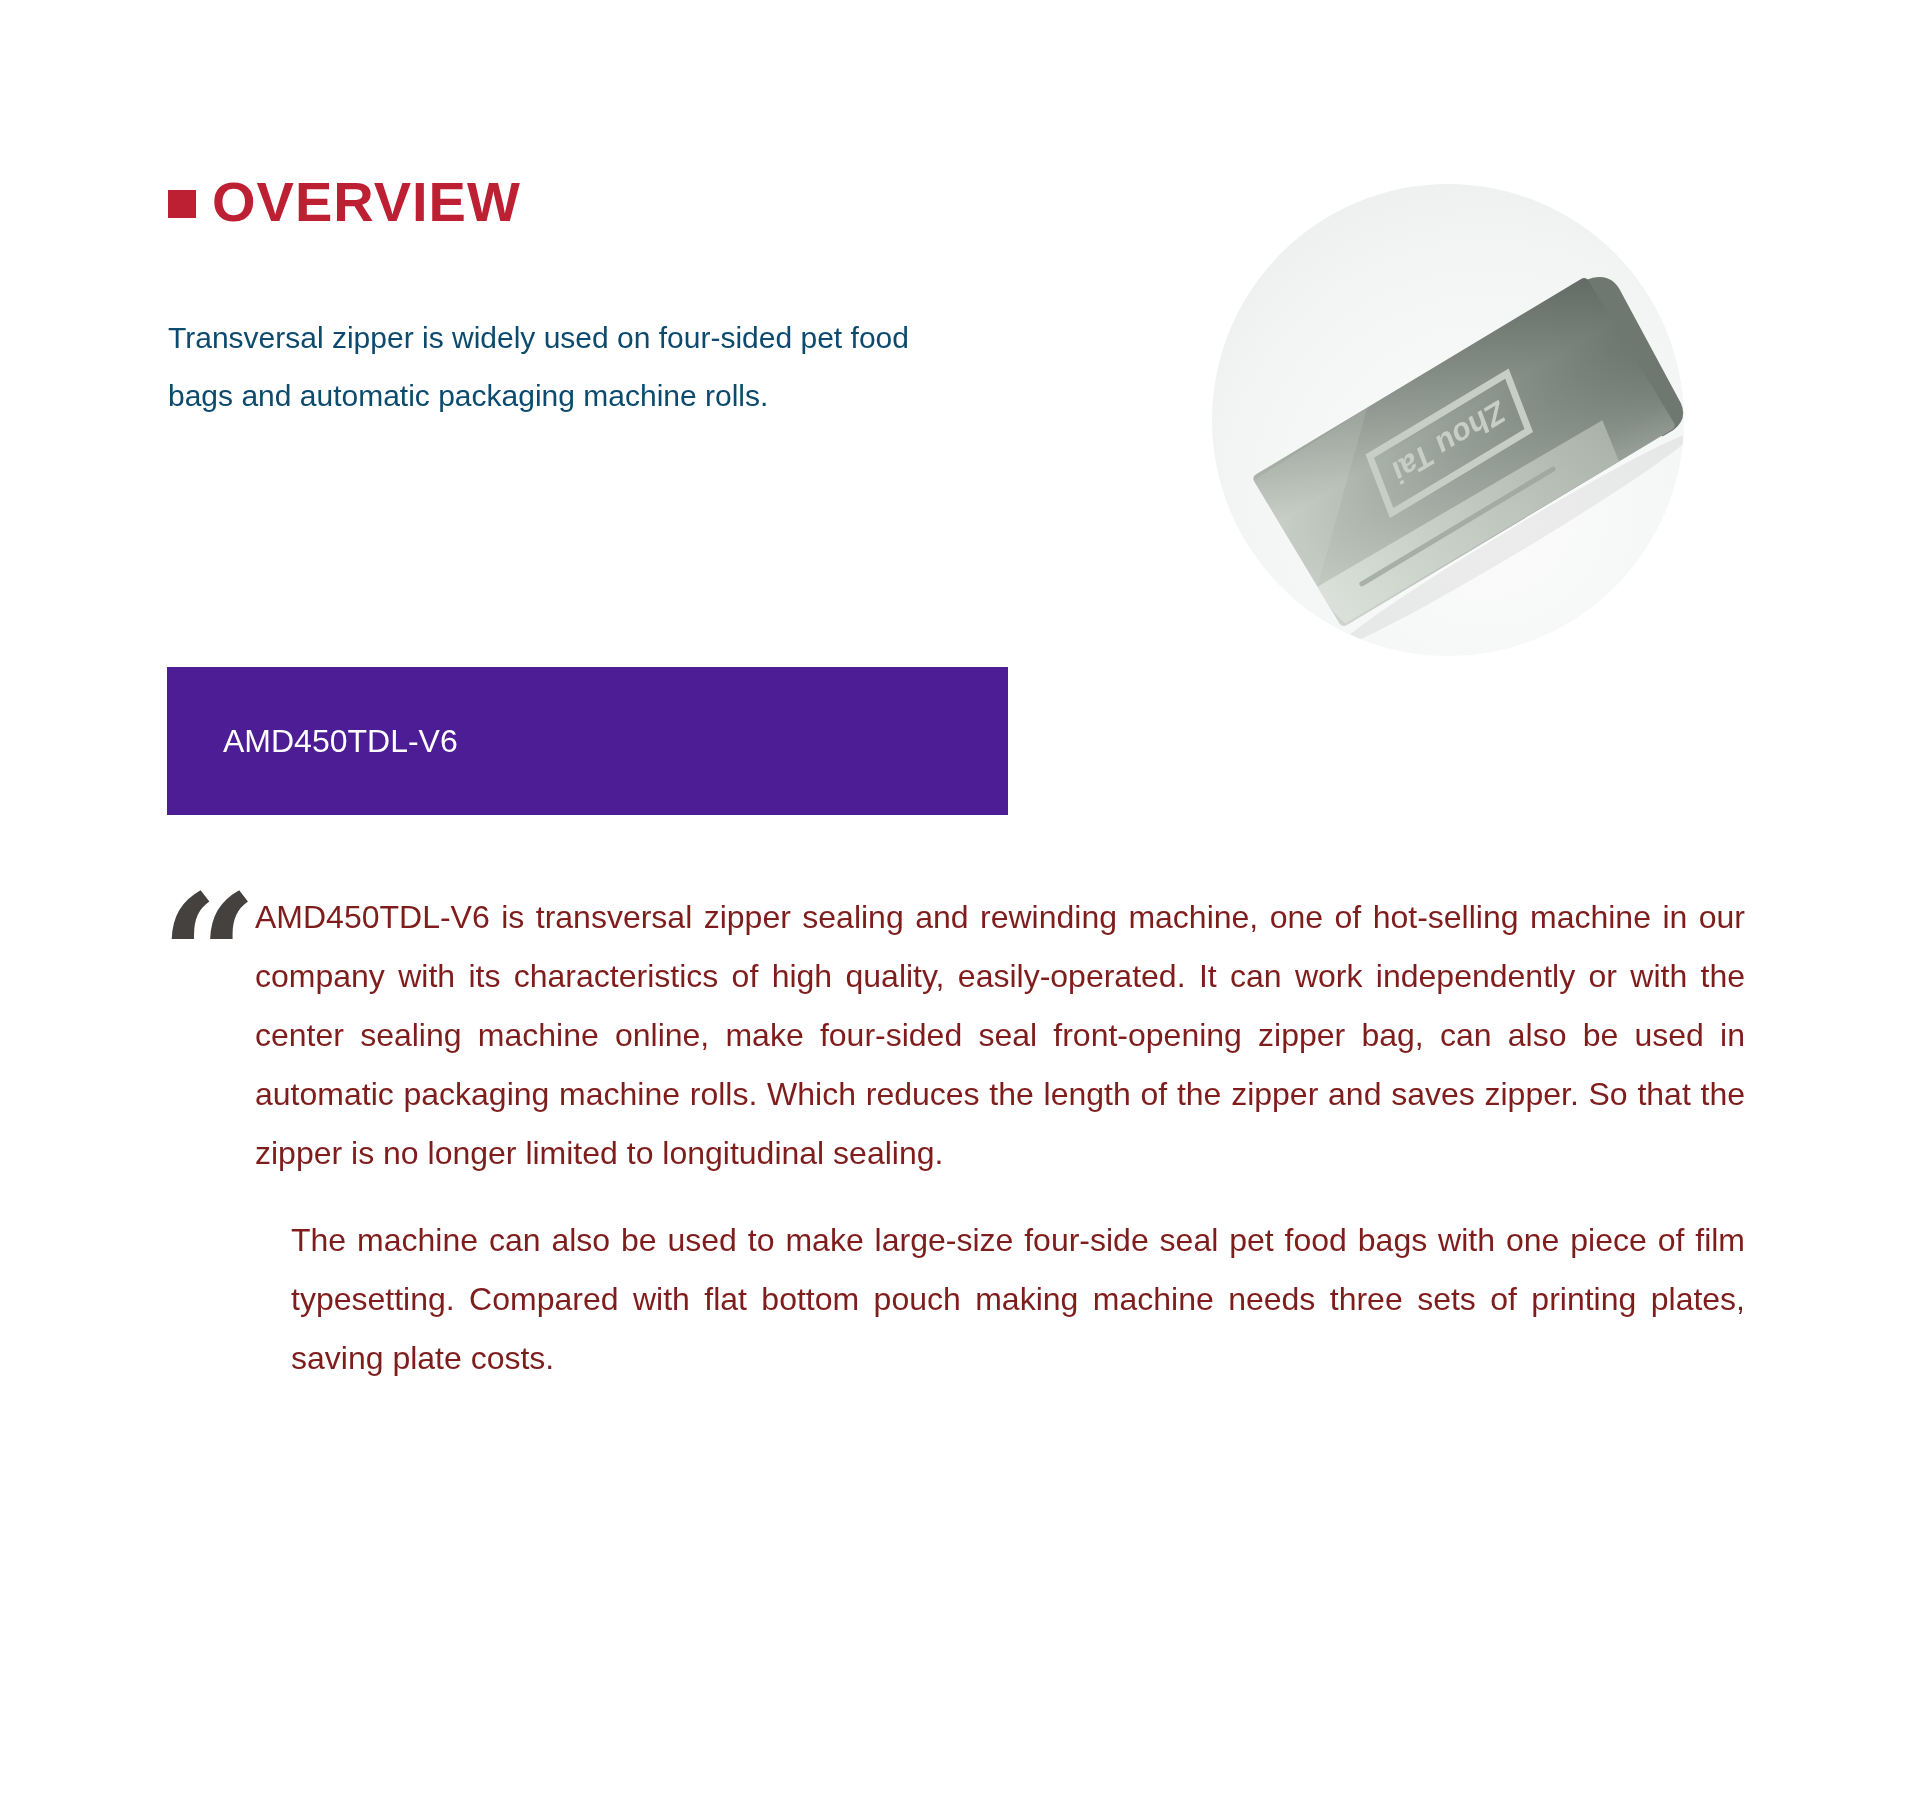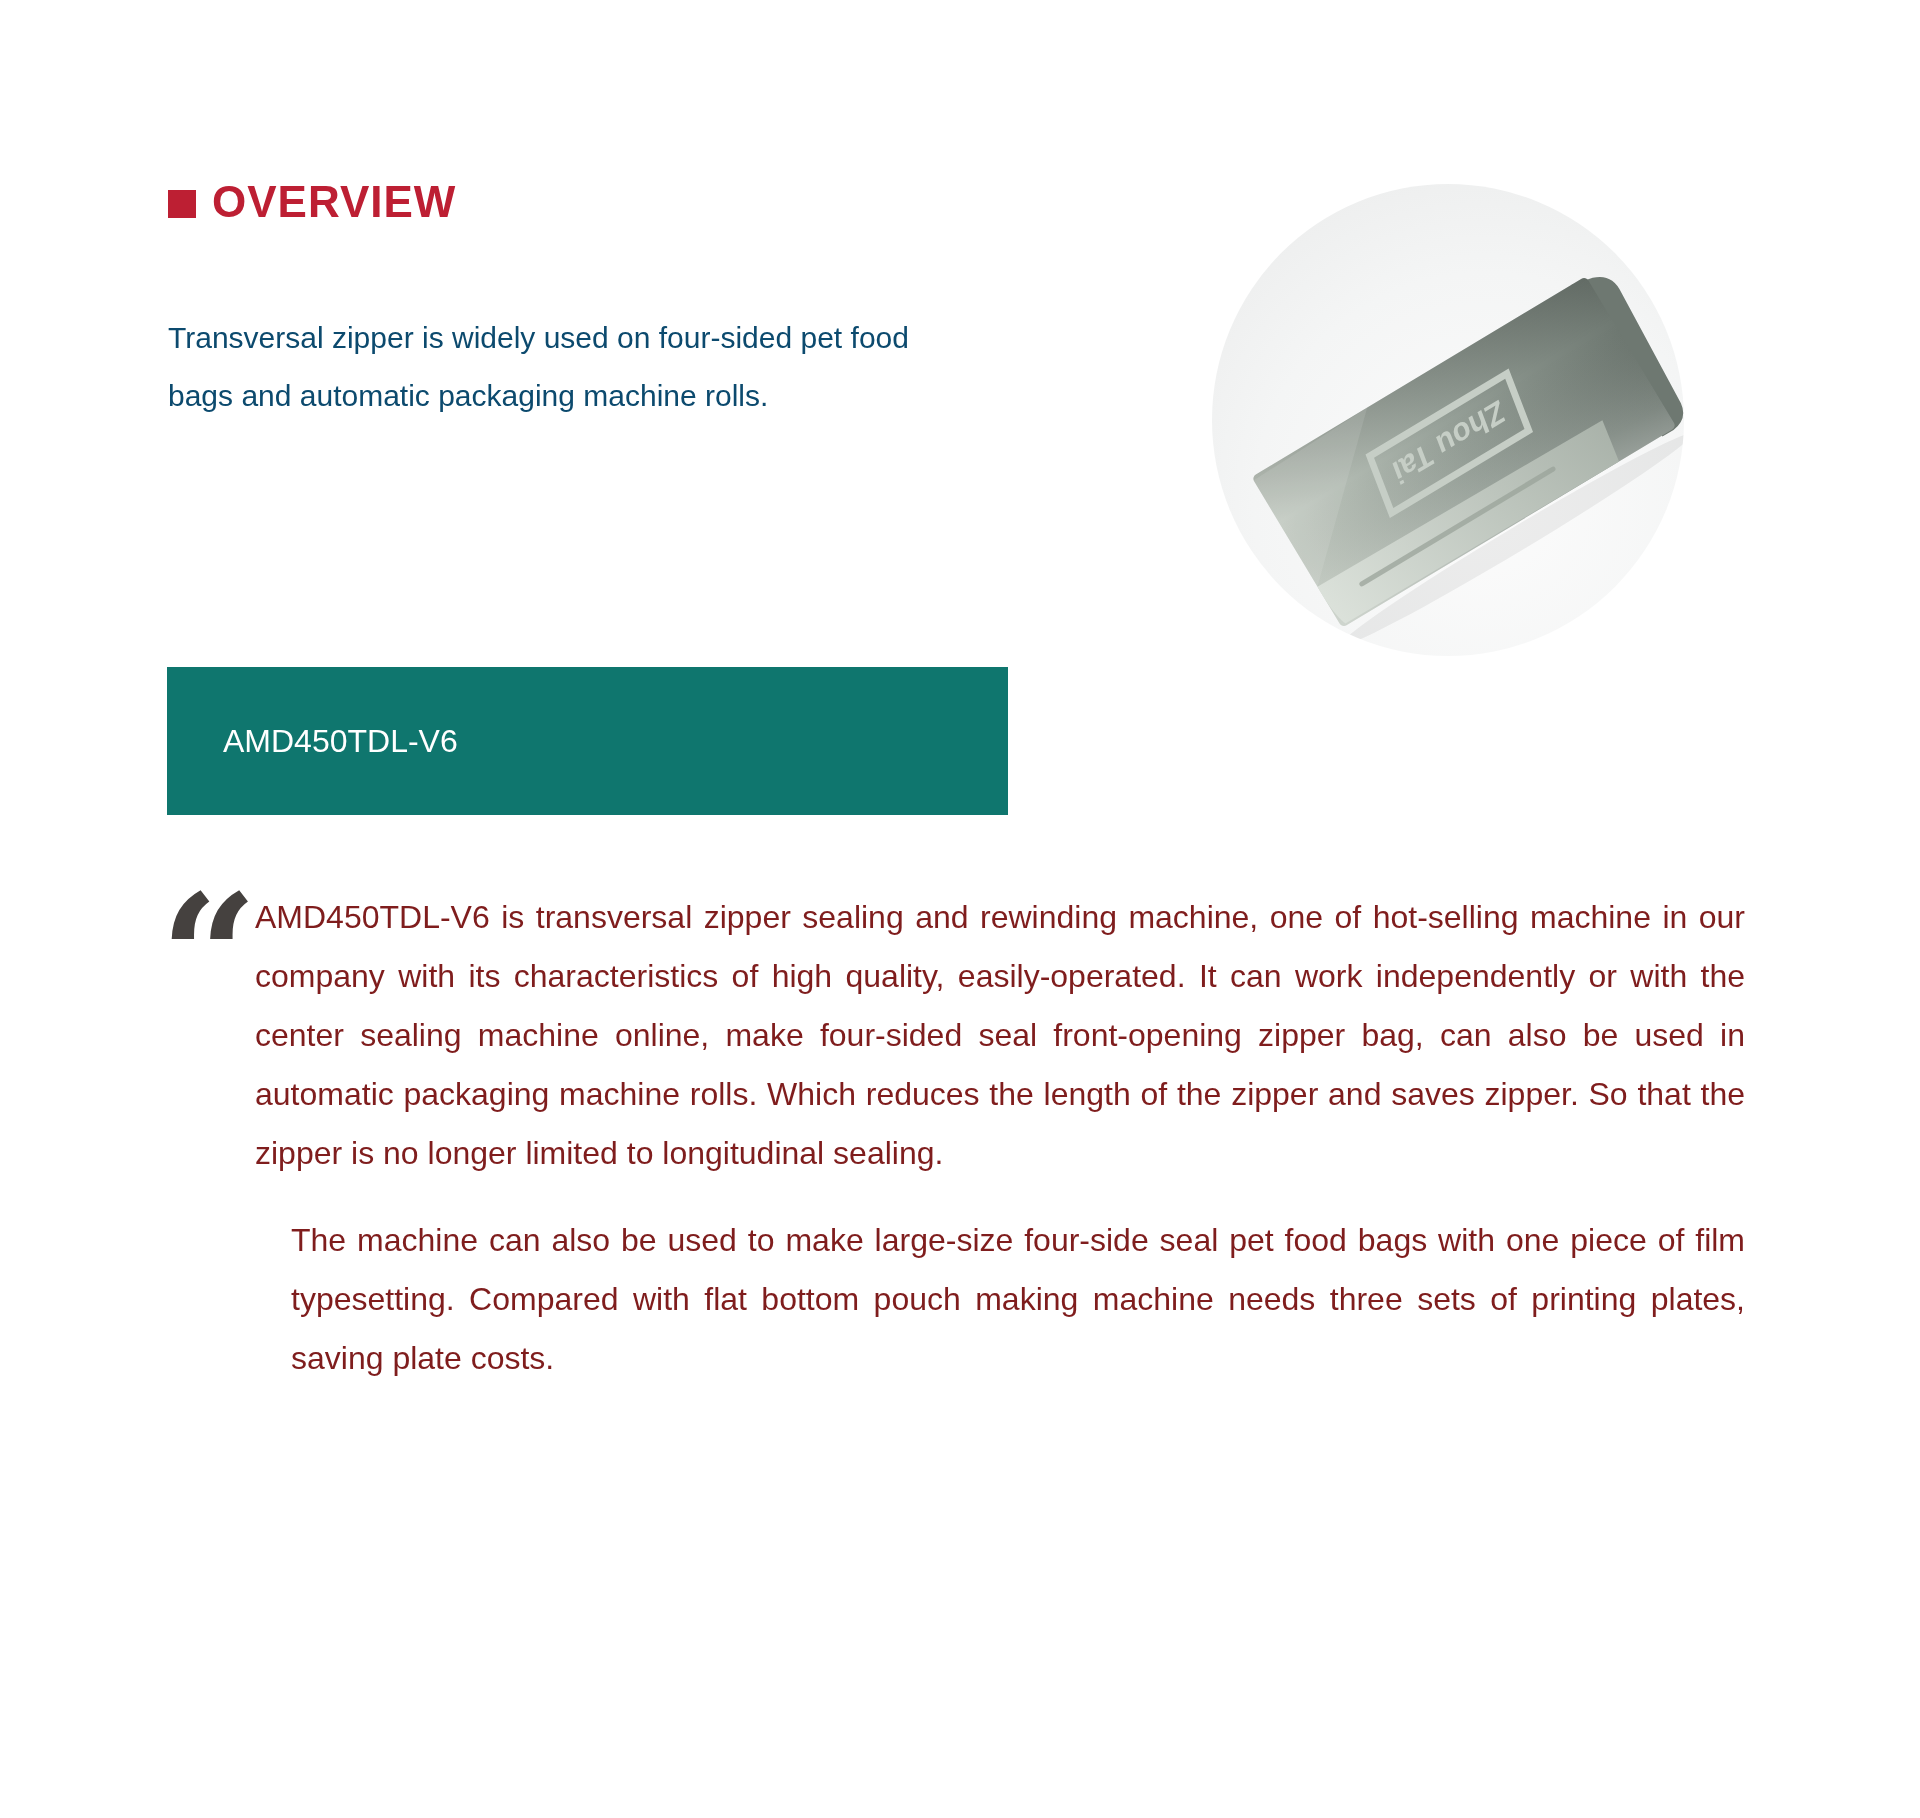--- a/index.html
+++ b/index.html
@@ -23,21 +23,21 @@
   }
   .bullet {
     width: 28px;
     height: 28px;
     background: #bd1f33;
     flex: 0 0 auto;
     margin-top: 4px;
   }
   .section-title {
     margin: 0;
-    font-size: 44px;
+    font-size: 56px;
     line-height: 60px;
     font-weight: bold;
     letter-spacing: 1px;
     color: #bd1f33;
   }
 
   
   .intro {
     position: absolute;
     left: 168px;
@@ -63,21 +63,21 @@
   .image-circle svg { display: block; width: 472px; height: 472px; }
 
   
   .model-banner {
     position: absolute;
     left: 167px;
     top: 667px;
     width: 841px;
     height: 148px;
     box-sizing: border-box;
-    background: #0f766e;
+    background: #4c1d95;
     color: #ffffff;
     display: flex;
     flex-direction: column;
     justify-content: center;
     padding-left: 56px;
     font-size: 32px;
     line-height: 50px;
   }
 
   

